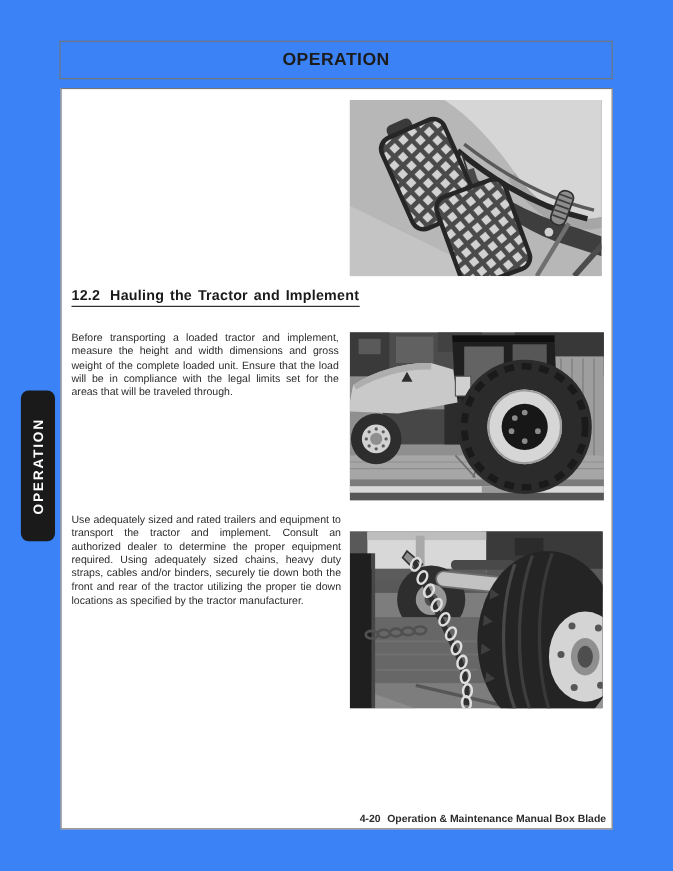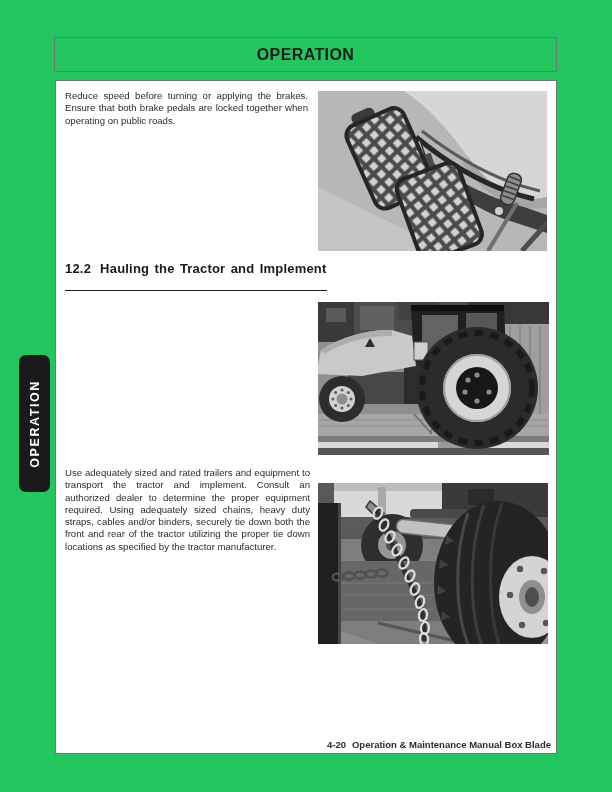--- a/index.html
+++ b/index.html
@@ -4,21 +4,21 @@
 <style>
   * { margin: 0; padding: 0; box-sizing: border-box; }
   html, body { background: #ffffff; }
   body {
     width: 612px; height: 792px;
     font-family: "Liberation Sans", sans-serif;
     color: #2b2b2b;
     position: relative;
     overflow: hidden;
   }
-  .page { position: absolute; inset: 0; background: #22c55e; }
+  .page { position: absolute; inset: 0; background: #3b82f6; }
 
   .header-box {
     position: absolute; left: 54px; top: 37px;
     width: 503px; height: 35px;
     border: 1px solid #757575;
     display: flex; align-items: center; justify-content: center;
   }
   .header-title {
     font-size: 16px; font-weight: bold; letter-spacing: 0.4px; color: #1c1c1c;
   }
@@ -49,21 +49,21 @@
     color: #2b2b2b;
   }
   .par-1 { left: 65px; top: 90px;  width: 243px; }
   .par-2 { left: 65px; top: 302px; width: 243px; }
   .par-3 { left: 65px; top: 467px; width: 245px; }
 
   .section-heading {
     position: absolute; left: 65px; top: 261px;
     font-size: 13px; font-weight: bold; color: #1a1a1a;
     border-bottom: 1.5px solid #1a1a1a;
-    padding-bottom: 14px;
+    padding-bottom: 2px;
     white-space: nowrap;
     word-spacing: 1.5px; letter-spacing: 0.2px;
     display: inline-block;
   }
   .section-heading .sec-title { margin-left: 9px; }
 
   .photo { position: absolute; overflow: hidden; background: #b0b0b0; }
   .photo svg { display: block; width: 100%; height: 100%; }
   .photo-1 { left: 318px; top: 91px;  width: 229px; height: 160px; }
   .photo-2 { left: 318px; top: 302px; width: 231px; height: 153px; }
@@ -79,21 +79,20 @@
 <body>
 
 <div class="page">
 
   <div class="header-box">
     <span class="header-title">OPERATION</span>
   </div>
 
   <div class="content-box"></div>
 
-  <p class="body-par par-1">Reduce speed before turning or applying the brakes. Ensure that both brake pedals are locked together when operating on public roads.</p>
 
   <div class="photo photo-1" role="img" aria-label="Tractor brake pedals locked together with a pedal lock">
     <svg viewBox="0 0 229 160" preserveAspectRatio="none" aria-hidden="true">
       <defs>
         <pattern id="wf" width="11" height="11" patternUnits="userSpaceOnUse" patternTransform="rotate(-20)">
           <rect width="11" height="11" fill="#4a4a4a"></rect>
           <rect x="1.6" y="1.6" width="6.8" height="6.8" fill="#d2d2d2"></rect>
         </pattern>
       </defs>
       <rect width="229" height="160" fill="#b7b7b7"></rect>
@@ -119,20 +118,21 @@
       <g transform="rotate(-20 120 120)">
         <rect x="88" y="78" width="66" height="86" rx="11" fill="url(#wf)" stroke="#262626" stroke-width="4"></rect>
       </g>
     </svg>
   </div>
 
   <div class="section-heading">
     <span class="sec-num">12.2</span><span class="sec-title">Hauling the Tractor and Implement</span>
   </div>
 
+  <p class="body-par par-2">Before transporting a loaded tractor and implement, measure the height and width dimensions and gross weight of the complete loaded unit. Ensure that the load will be in compliance with the legal limits set for the areas that will be traveled through.</p>
 
   <div class="photo photo-2" role="img" aria-label="Tractor loaded on a flatbed trailer, side view">
     <svg viewBox="0 0 231 153" preserveAspectRatio="none" aria-hidden="true">
       <rect width="231" height="153" fill="#8f8f8f"></rect>
       <rect width="231" height="40" fill="#4c4c4c"></rect>
       <rect x="0" y="0" width="36" height="40" fill="#3a3a3a"></rect>
       <rect x="8" y="6" width="20" height="14" fill="#5a5a5a"></rect>
       <rect x="42" y="4" width="34" height="24" fill="#616161"></rect>
       <rect x="80" y="0" width="40" height="18" fill="#424242"></rect>
       <rect x="150" y="0" width="81" height="26" fill="#383838"></rect>

